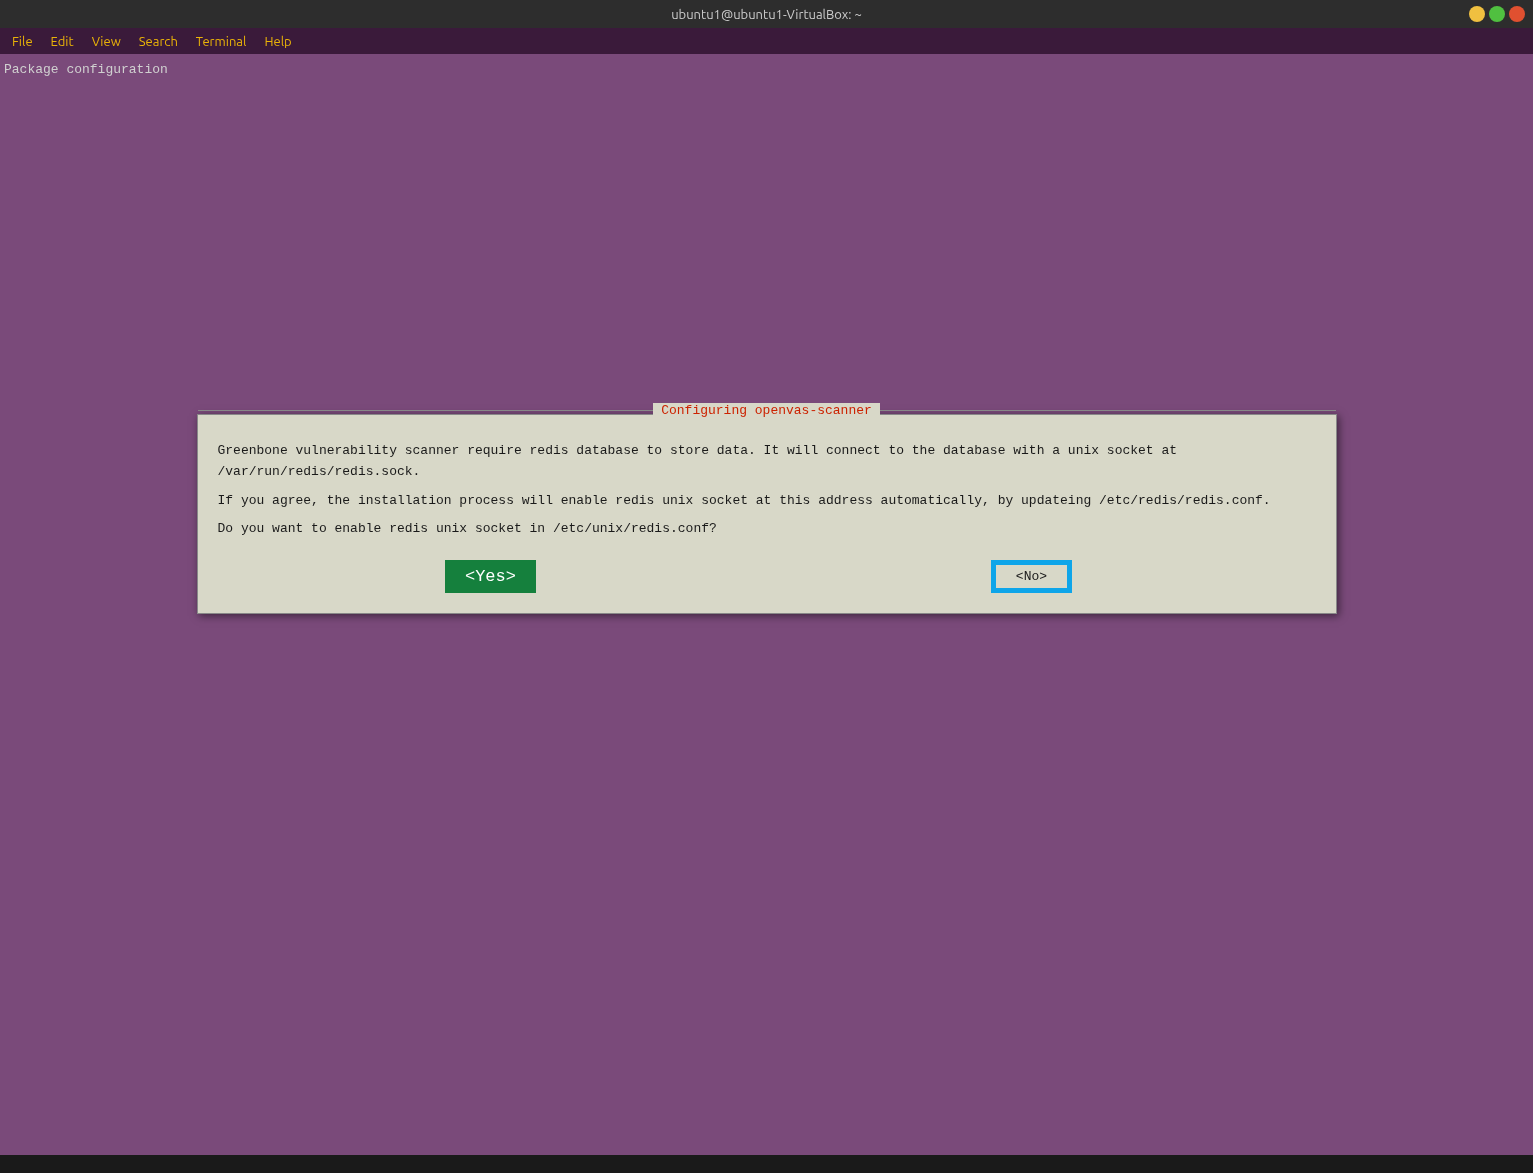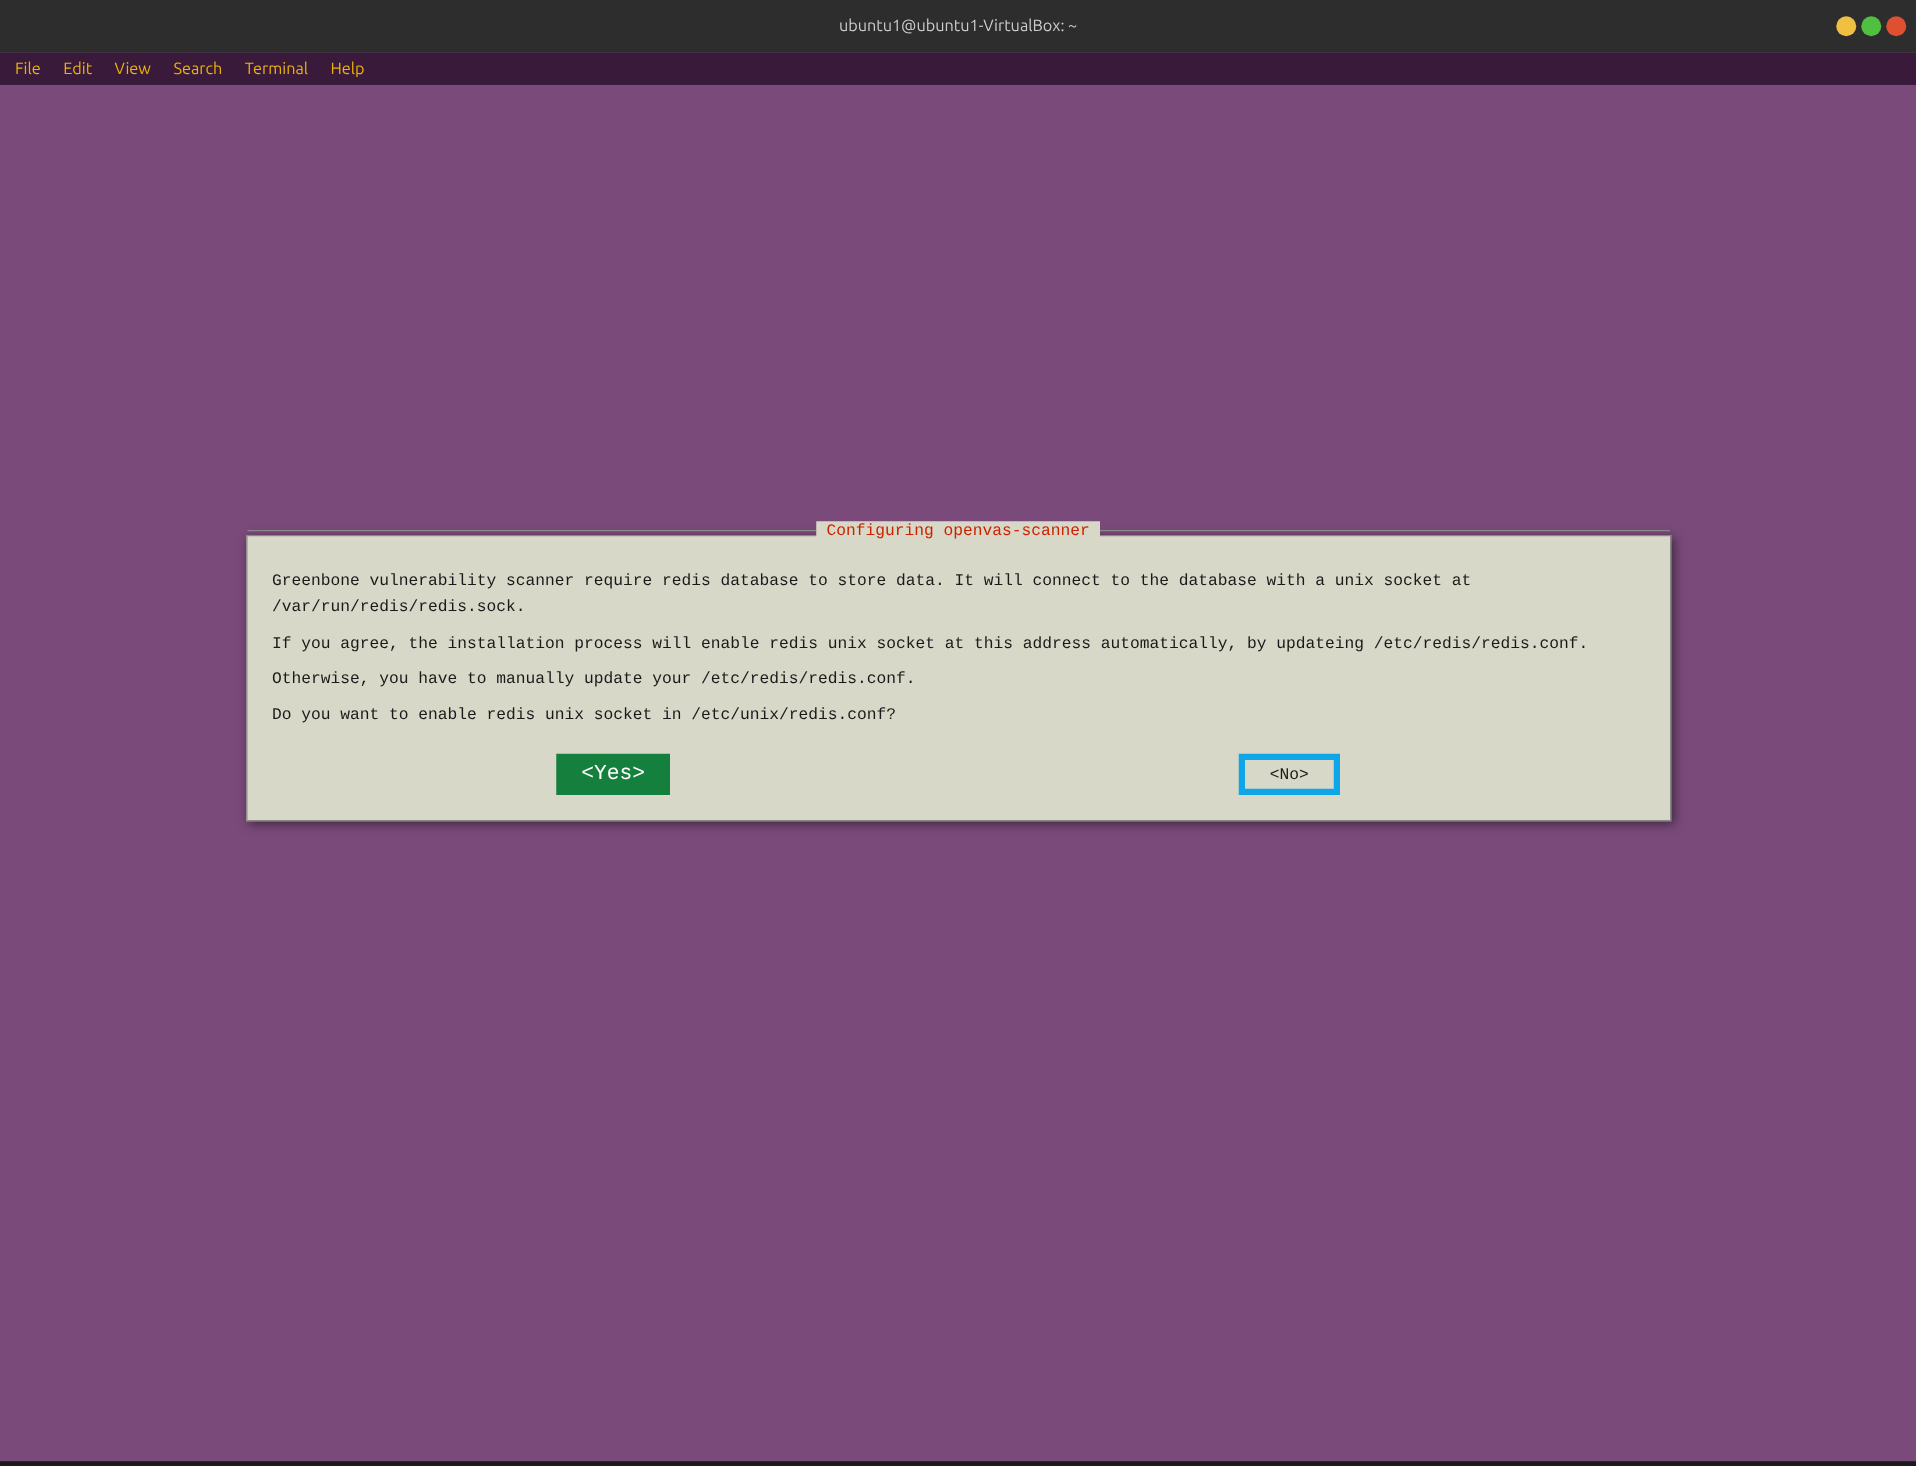--- a/index.html
+++ b/index.html
@@ -8,21 +8,21 @@
       width: 1533px;
       height: 1173px;
       background: #7a4a7a;
       font-family: 'Courier New', Courier, monospace;
       overflow: hidden;
     }
 
     
     .titlebar {
       width: 100%;
-      height: 42px;
+      height: 28px;
       background: #2d2d2d;
       display: flex;
       align-items: center;
       justify-content: center;
       position: relative;
     }
 
     .titlebar-title {
       color: #cccccc;
       font-size: 13px;
@@ -192,34 +192,34 @@
 <div class="menubar">
   <span class="menu-item">File</span>
   <span class="menu-item">Edit</span>
   <span class="menu-item">View</span>
   <span class="menu-item">Search</span>
   <span class="menu-item">Terminal</span>
   <span class="menu-item">Help</span>
 </div>
 
 <div class="terminal-area">
+  <div class="terminal-text">Package configuration</div>
 
   <div class="dialog-wrapper">
     <div class="dialog">
 
       <div class="dialog-title-bar">
         <div class="dialog-title-line"></div>
         <span class="dialog-title-text">Configuring openvas-scanner</span>
         <div class="dialog-title-line"></div>
       </div>
 
       <div class="dialog-body">
         <p>Greenbone vulnerability scanner require redis database to store data. It will connect to the database with a unix socket at /var/run/redis/redis.sock.</p>
         <p>If you agree, the installation process will enable redis unix socket at this address automatically, by updateing /etc/redis/redis.conf.</p>
-        <p>Otherwise, you have to manually update your /etc/redis/redis.conf.</p>
         <p>Do you want to enable redis unix socket in /etc/unix/redis.conf?</p>
       </div>
 
       <div class="dialog-buttons">
         <button class="btn-yes">&lt;Yes&gt;</button>
         <button class="btn-no">&lt;No&gt;</button>
       </div>
     </div>
   </div>
 

